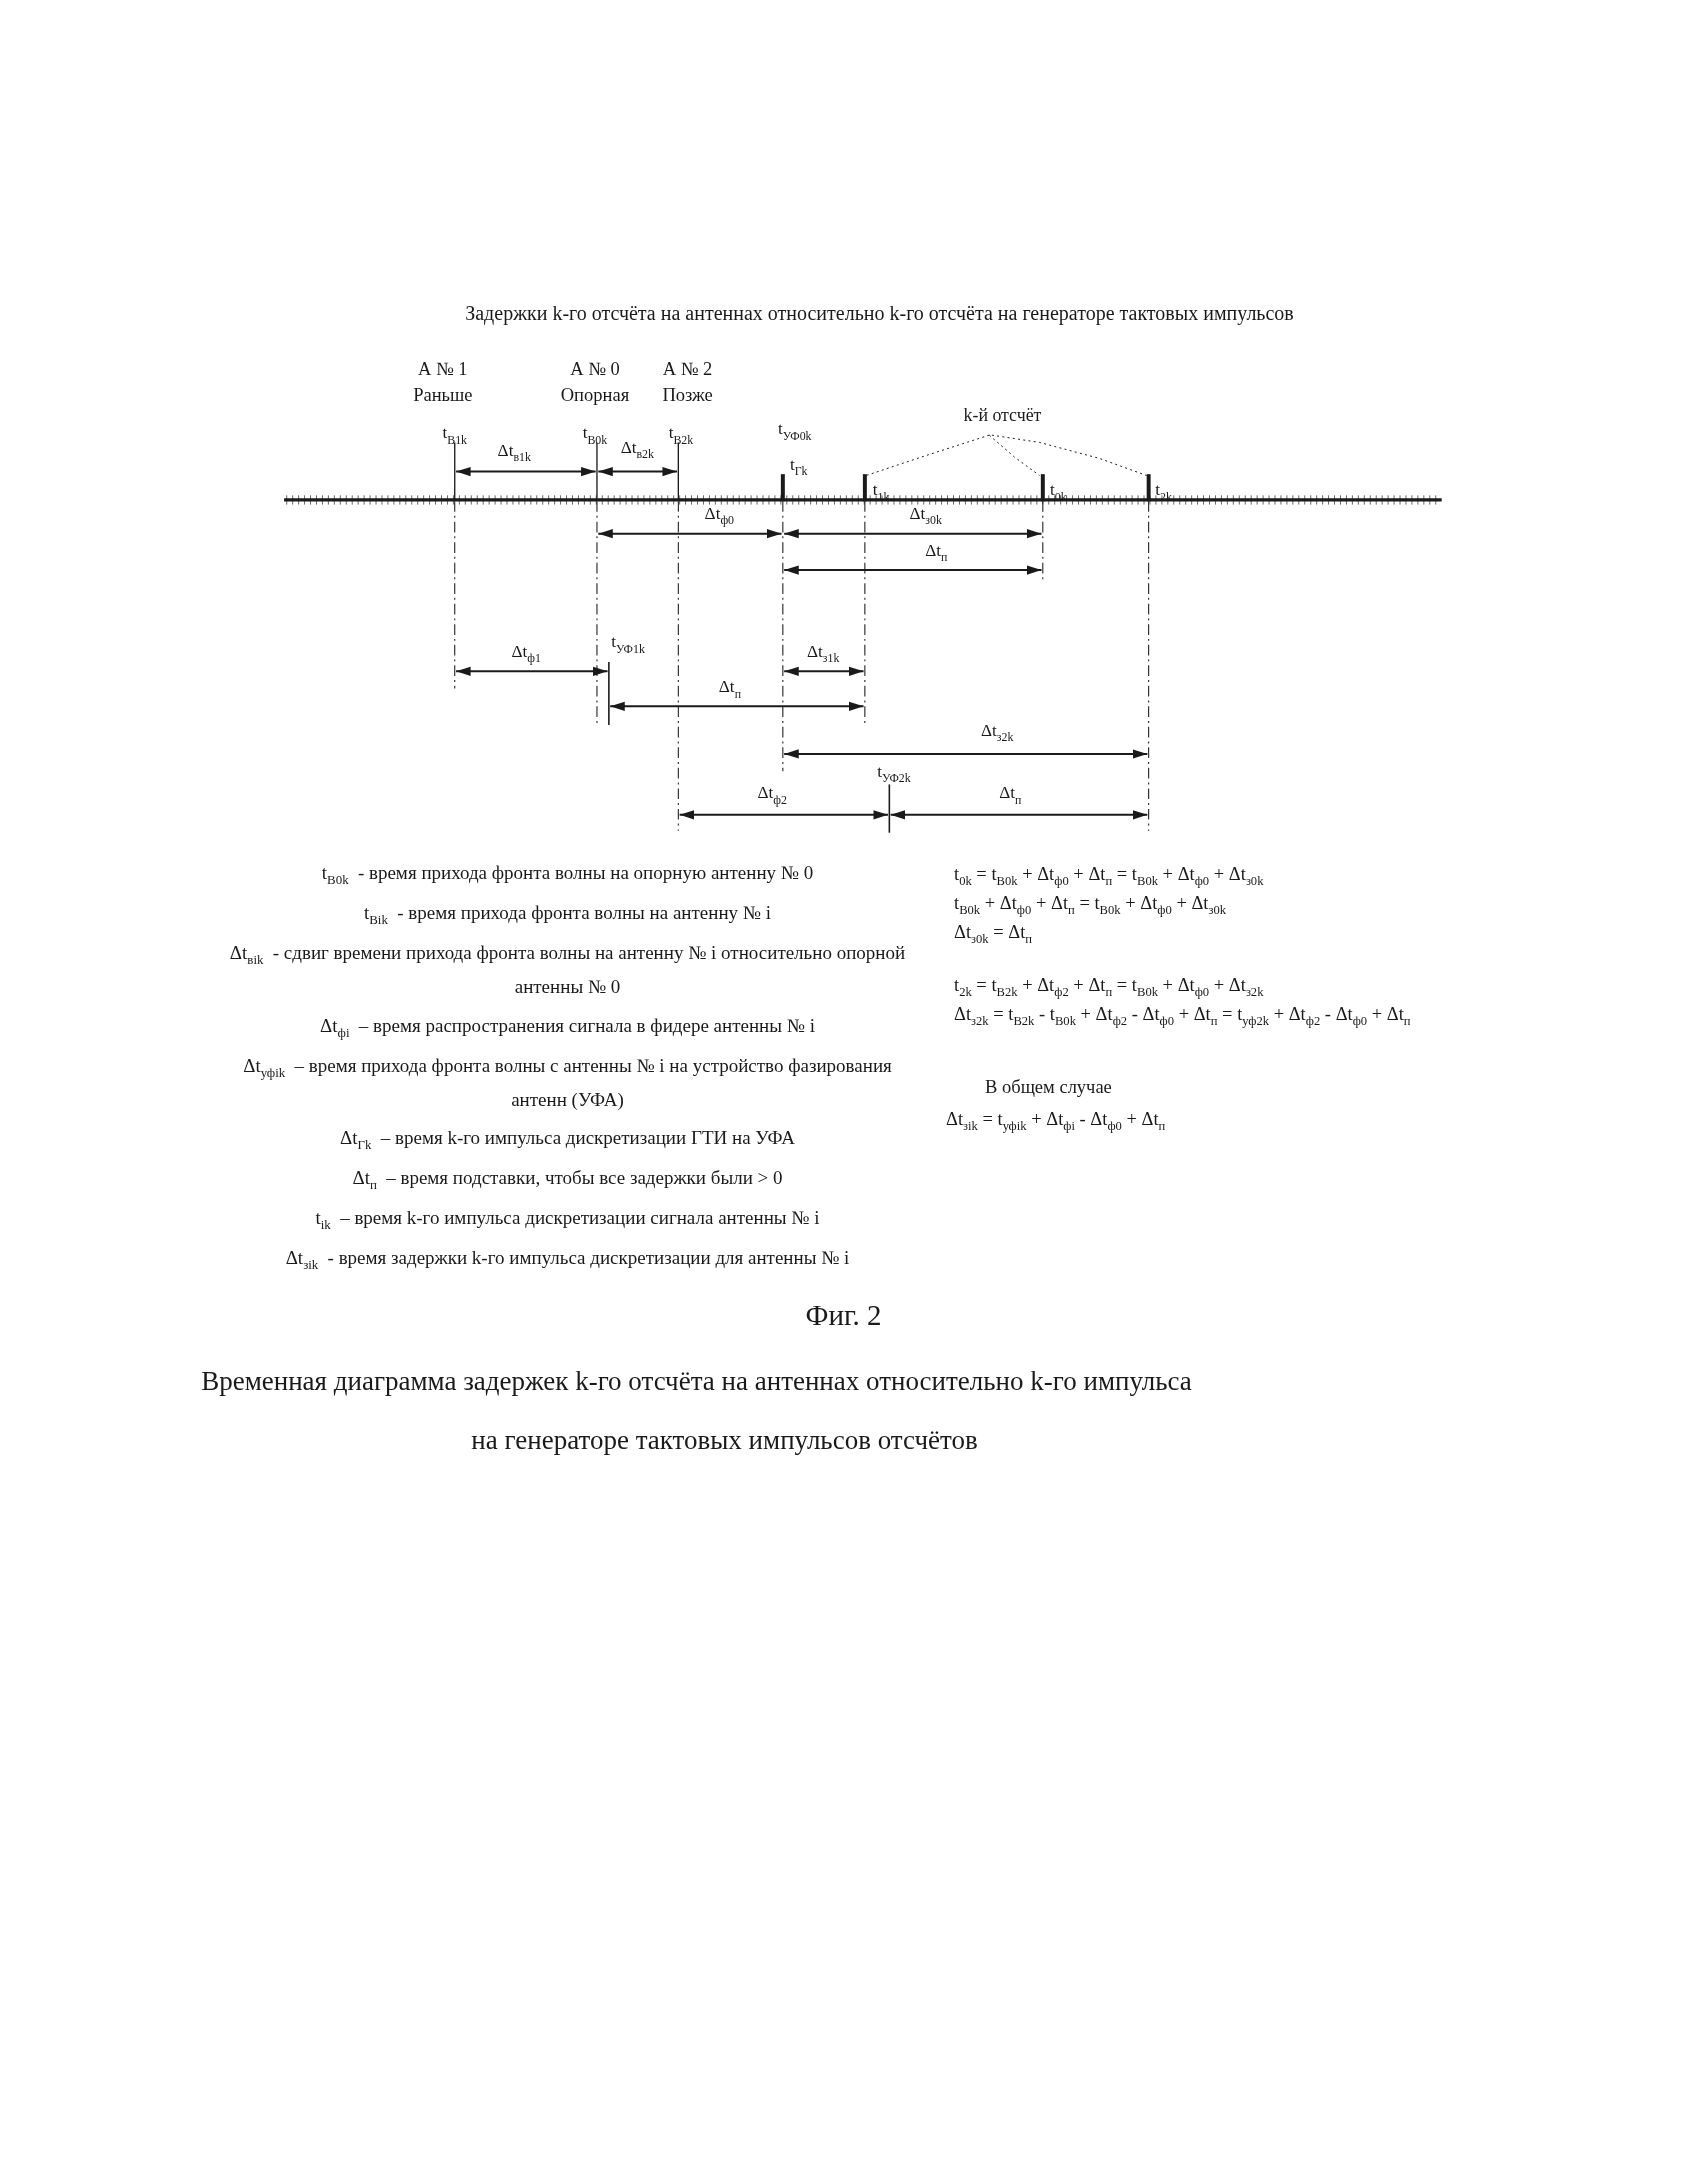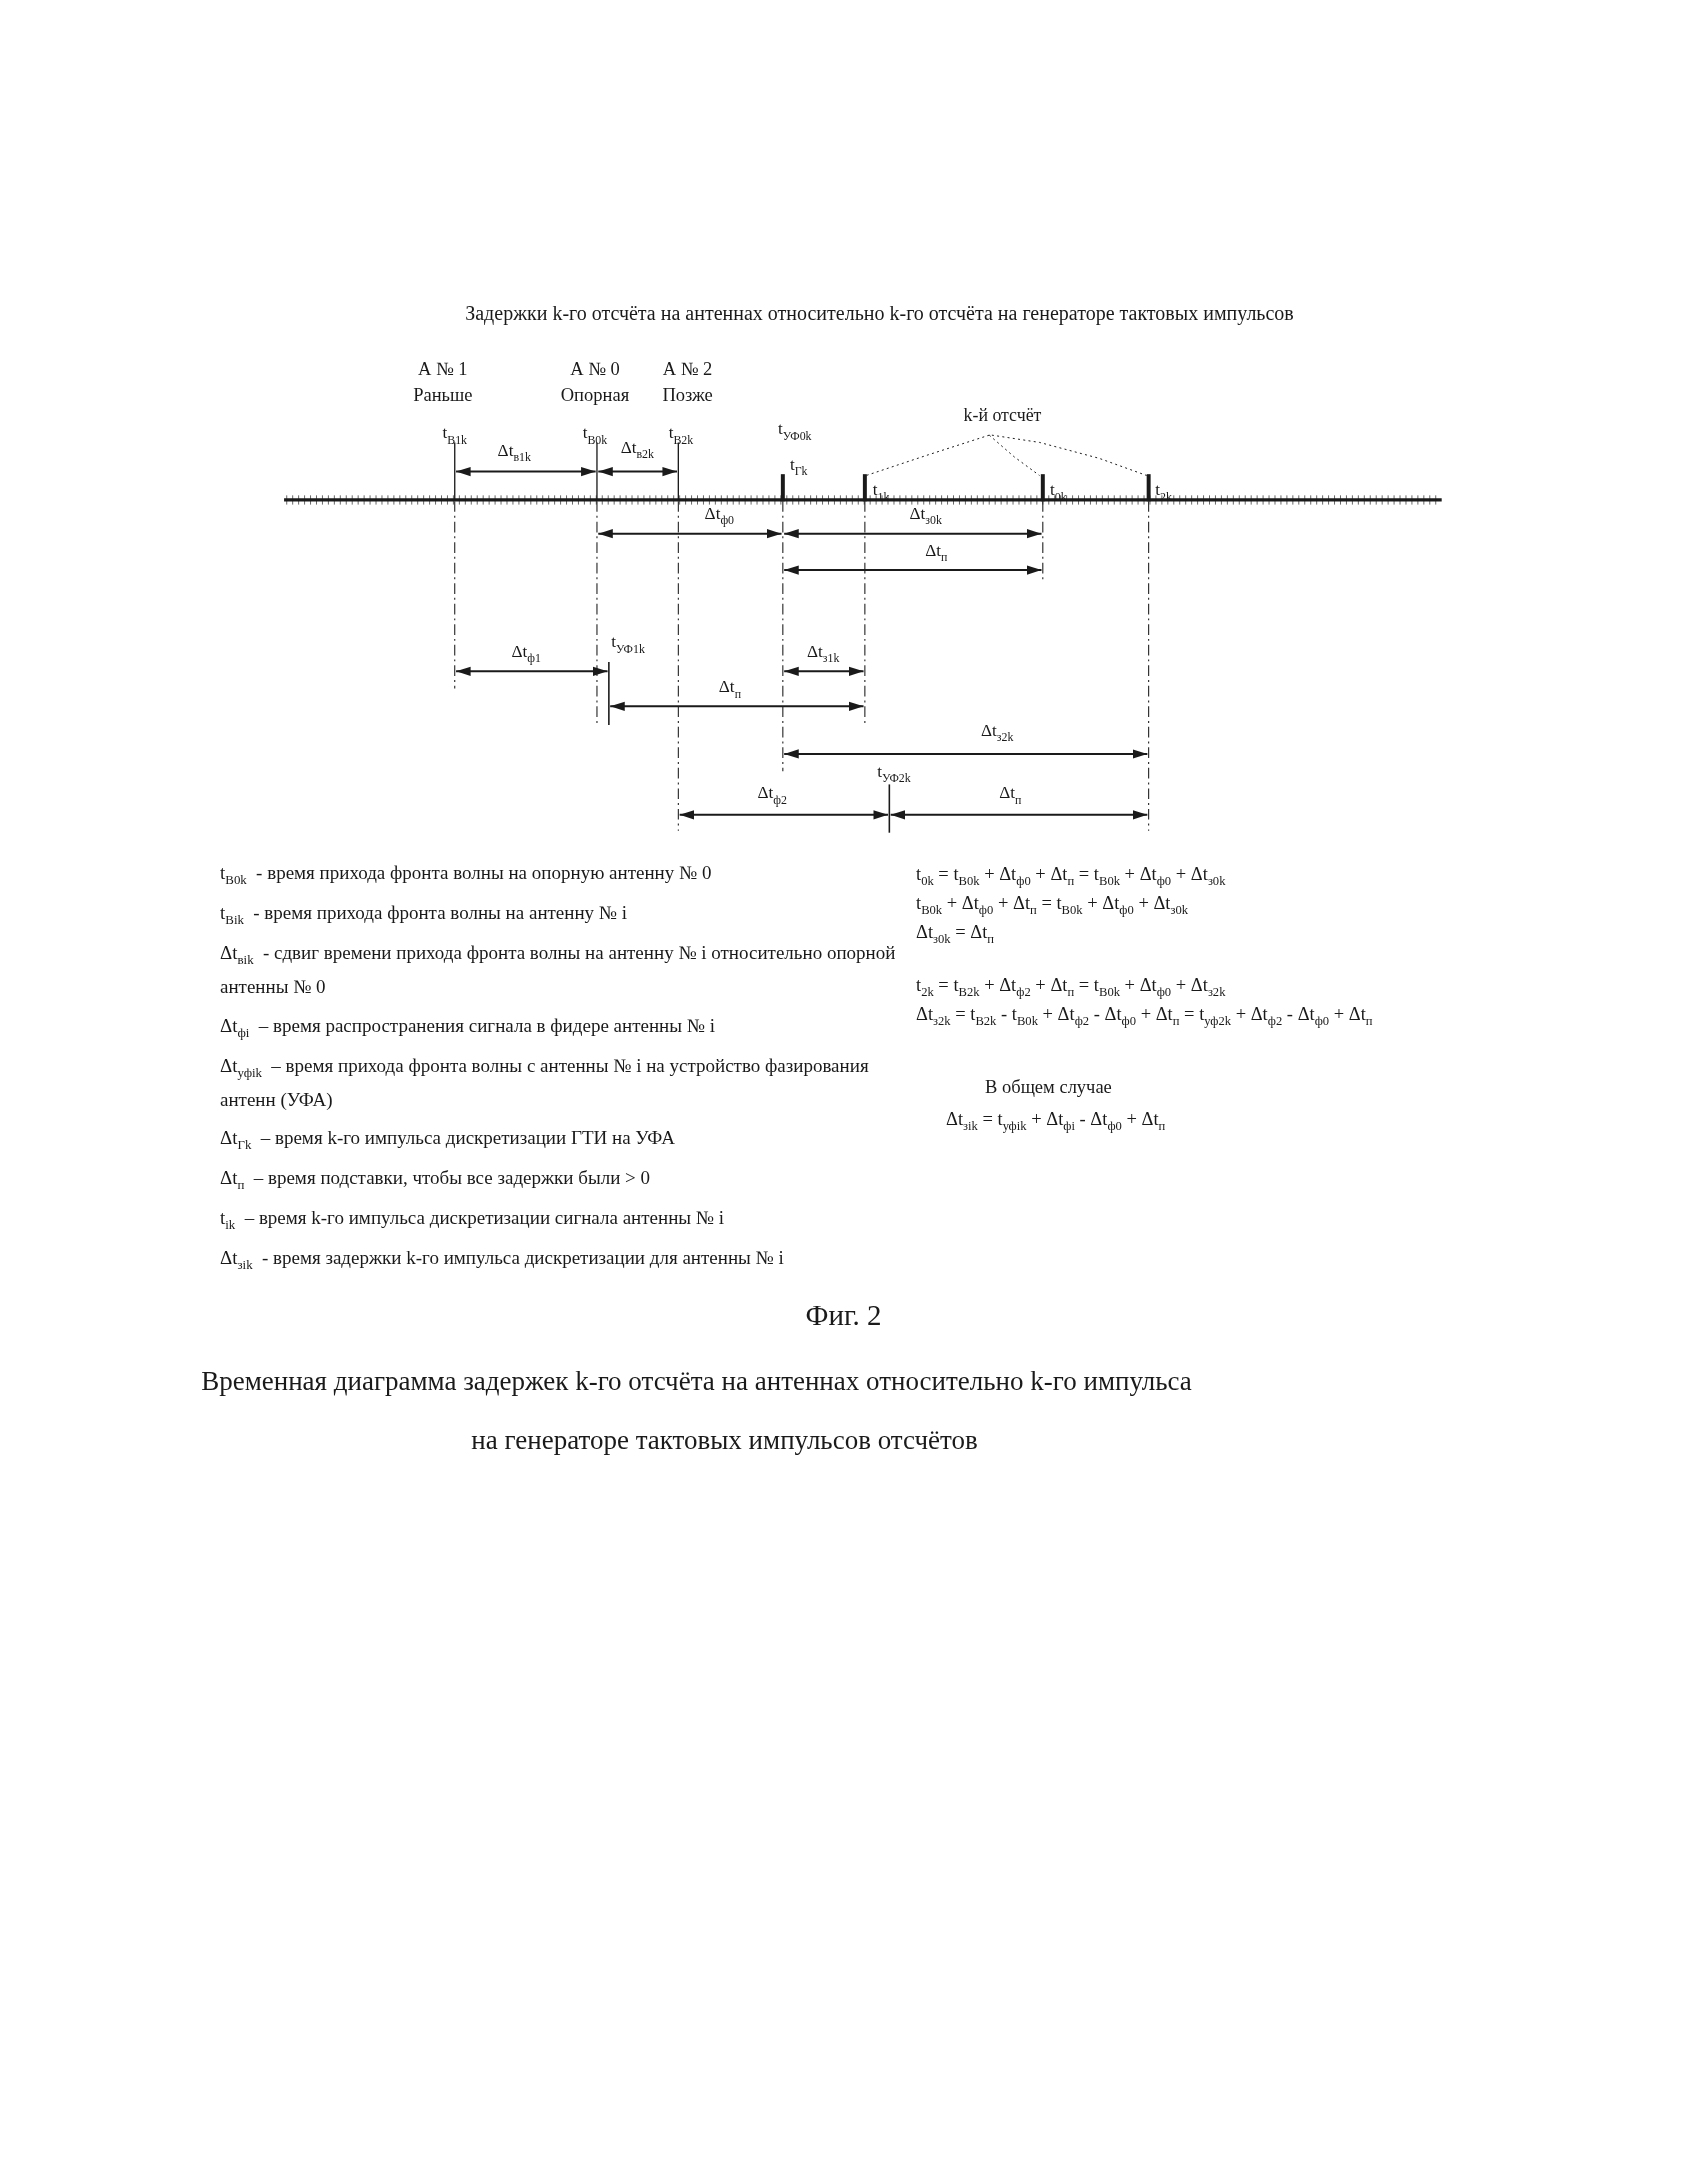--- a/index.html
+++ b/index.html
@@ -12,30 +12,30 @@
     overflow:hidden;
   }
   .abs{position:absolute;}
   #diagram-title{
     left:218px;top:302px;width:1323px;
     text-align:center;font-size:20px;white-space:nowrap;
   }
   #diagram-svg{left:251px;top:351px;}
   #legend{
     left:220px;top:857px;width:695px;
-    font-size:19px;line-height:1.72;
+    font-size:19px;line-height:1.72;text-align:center;
   }
   .li{margin:0 0 6px 0;}
   .li sub,.fline sub,#general-formula sub{font-size:0.68em;}
   .sym{padding-right:9.3px;}
   #formulas{
     left:916px;top:861px;width:767px;
     font-size:18.5px;line-height:1.45;
   }
-  .fline{white-space:nowrap;}
+  .fline{white-space:nowrap;margin-left:38px;}
   .fblock{margin-bottom:24px;}
   #general-heading{margin:44px 0 5.3px 69px;}
   #general-formula{margin-left:30px;white-space:nowrap;}
   #figure-label{
     left:0;top:1299px;width:1687px;text-align:center;
     font-size:29px;
   }
   .caption{
     left:0;width:1393px;text-align:center;font-size:27px;white-space:nowrap;
   }

